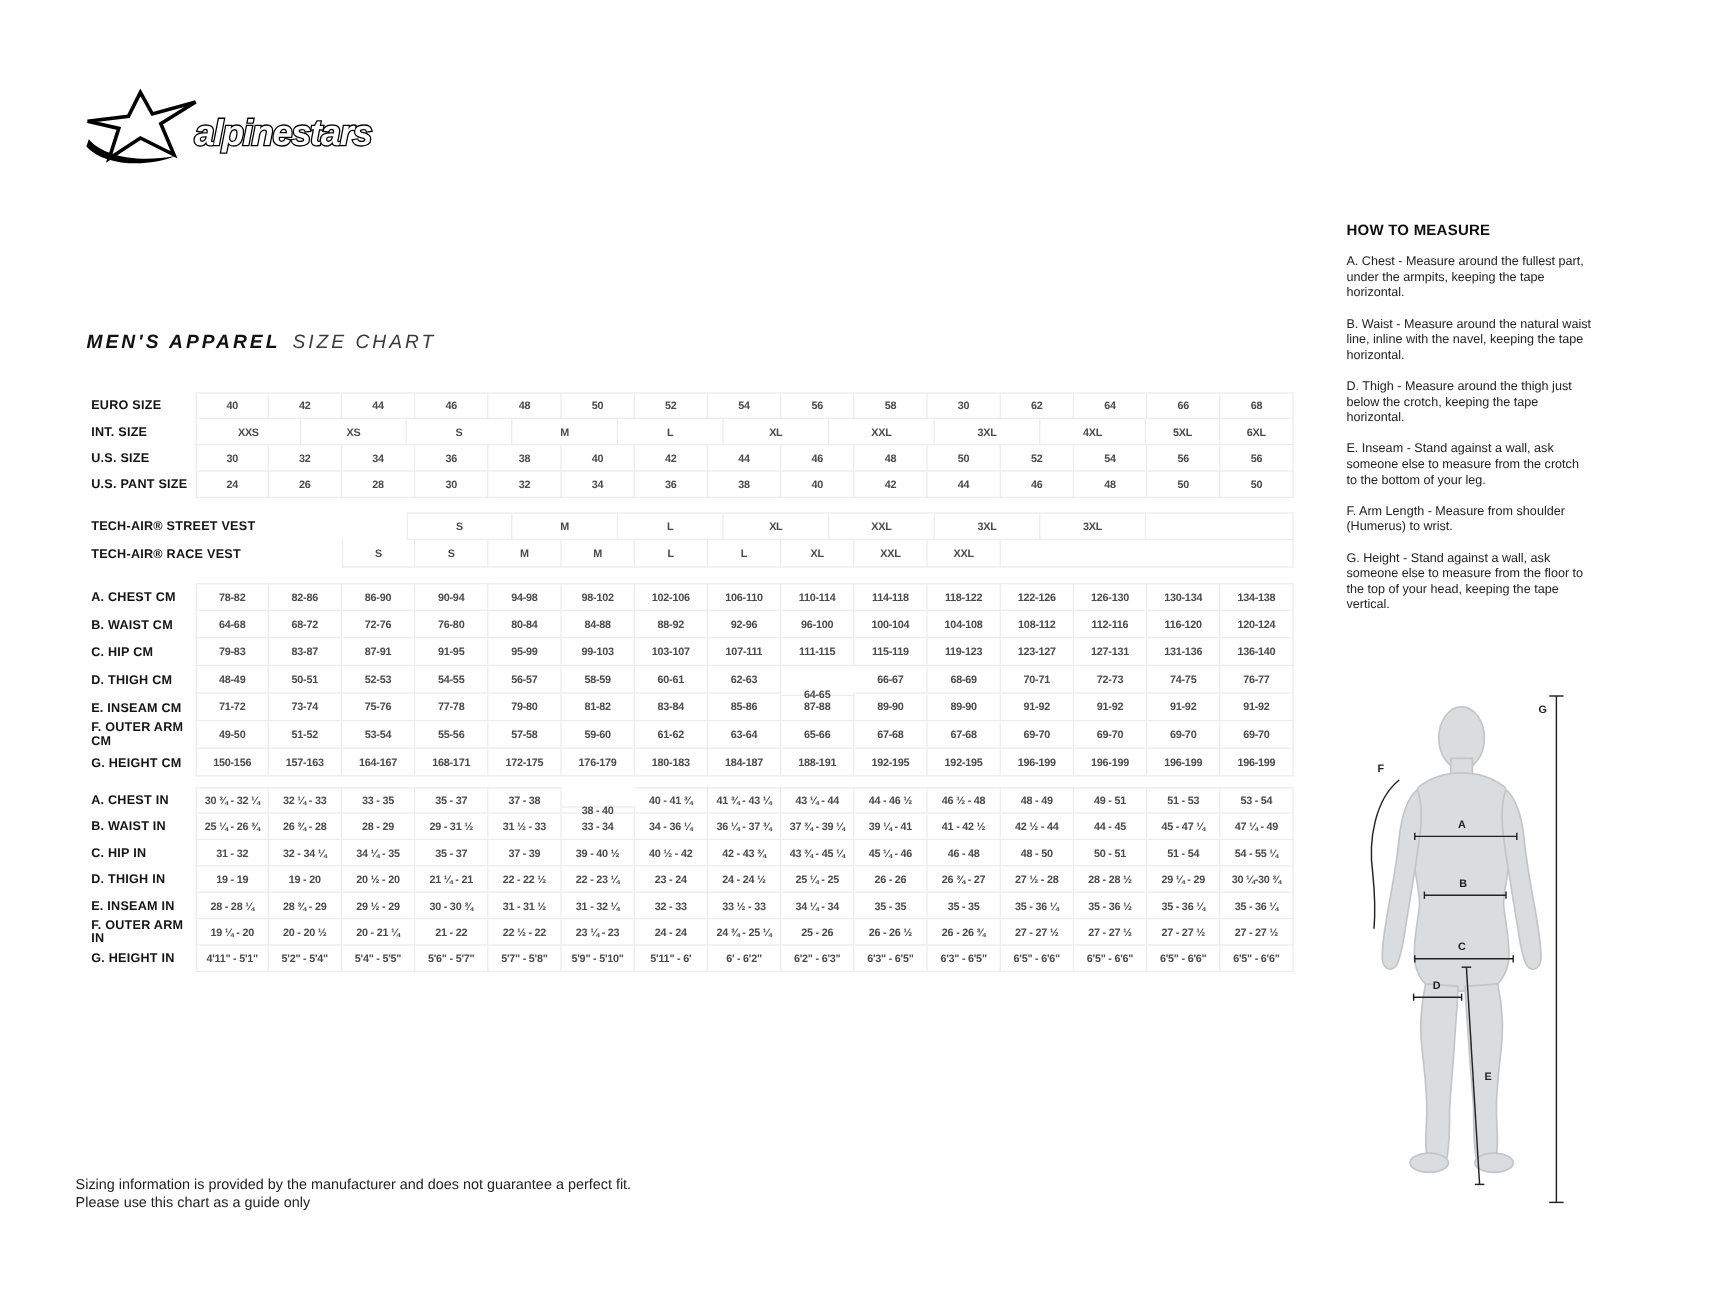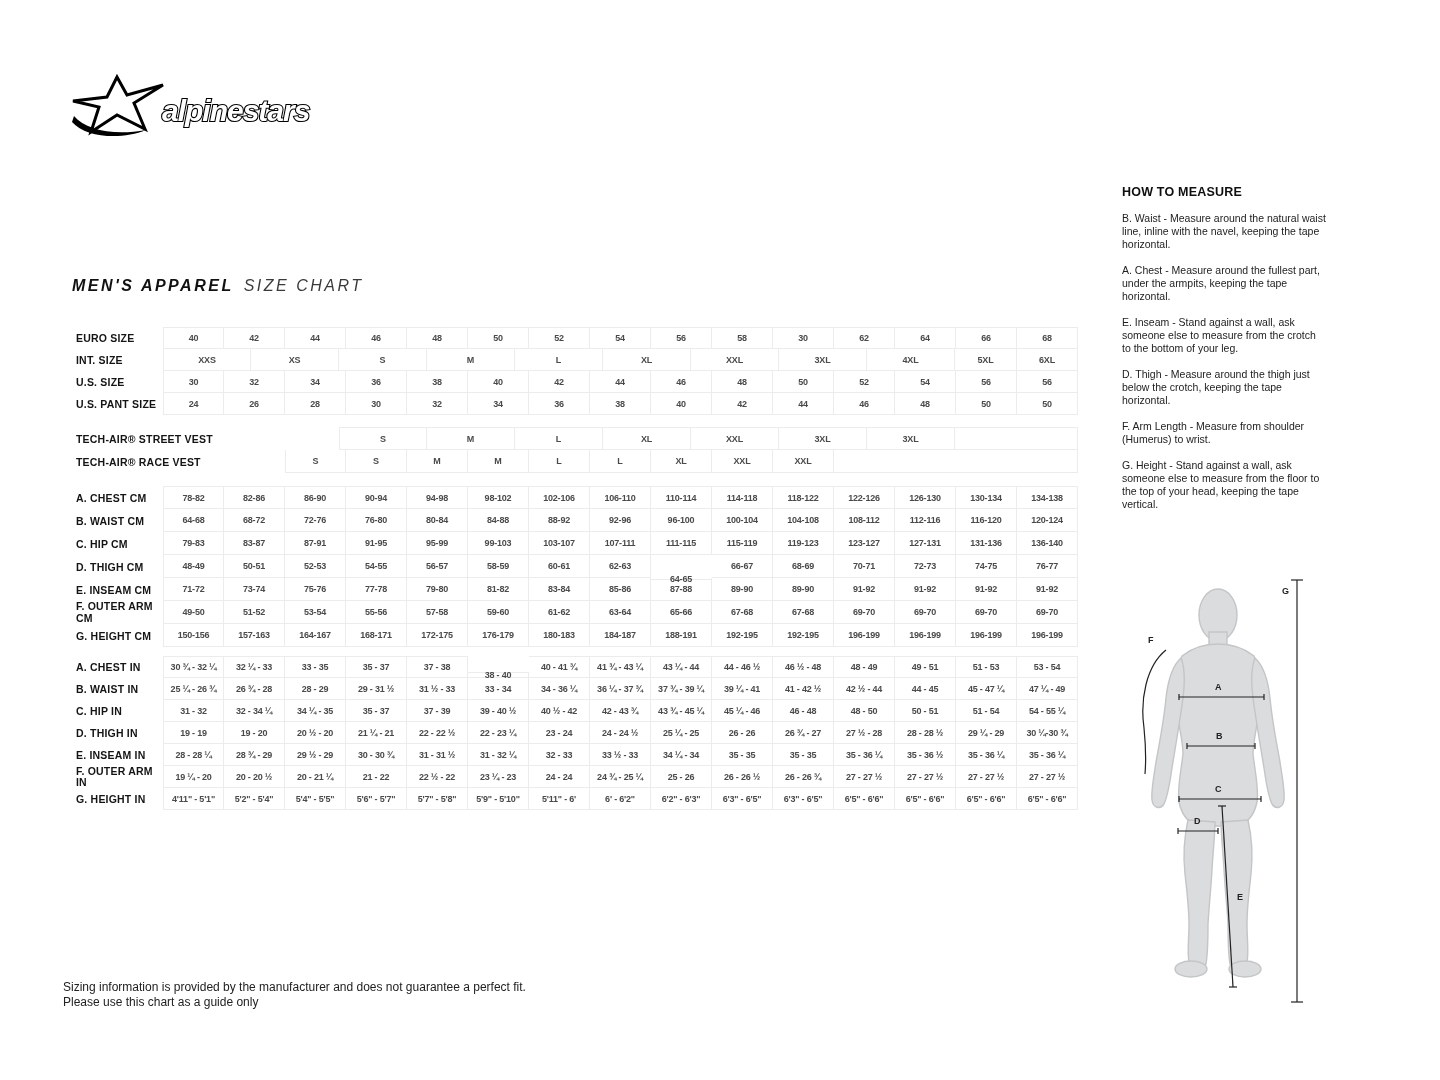--- a/index.html
+++ b/index.html
@@ -419,24 +419,24 @@
           <div class="cell" style="width: 61px;">6'5" - 6'6"</div>
           <div class="cell" style="width: 61px;">6'5" - 6'6"</div>
           <div class="cell" style="width: 61px;">6'5" - 6'6"</div>
         </div>
       </div>
     </div>
 
   <div id="howto">
     <h3>HOW TO MEASURE</h3>
     <div>
+        <p class="howto-p">A. Chest - Measure around the fullest part, under the armpits, keeping the tape horizontal.</p>
         <p class="howto-p">B. Waist - Measure around the natural waist line, inline with the navel, keeping the tape horizontal.</p>
-        <p class="howto-p">A. Chest - Measure around the fullest part, under the armpits, keeping the tape horizontal.</p>
+        <p class="howto-p">D. Thigh - Measure around the thigh just below the crotch, keeping the tape horizontal.</p>
         <p class="howto-p">E. Inseam - Stand against a wall, ask someone else to measure from the crotch to the bottom of your leg.</p>
-        <p class="howto-p">D. Thigh - Measure around the thigh just below the crotch, keeping the tape horizontal.</p>
         <p class="howto-p">F. Arm Length - Measure from shoulder (Humerus) to wrist.</p>
         <p class="howto-p">G. Height - Stand against a wall, ask someone else to measure from the floor to the top of your head, keeping the tape vertical.</p>
       </div>
   </div>
 
   <svg id="diagram" viewBox="0 0 310 440">
     <g fill="#dbdcde" stroke="#c3c5c7" stroke-width="1.4">
 
       <ellipse cx="88" cy="45" rx="19" ry="26"></ellipse>
       <path d="M79,62 L79,84 Q88,92 97,84 L97,62 Z"></path>

